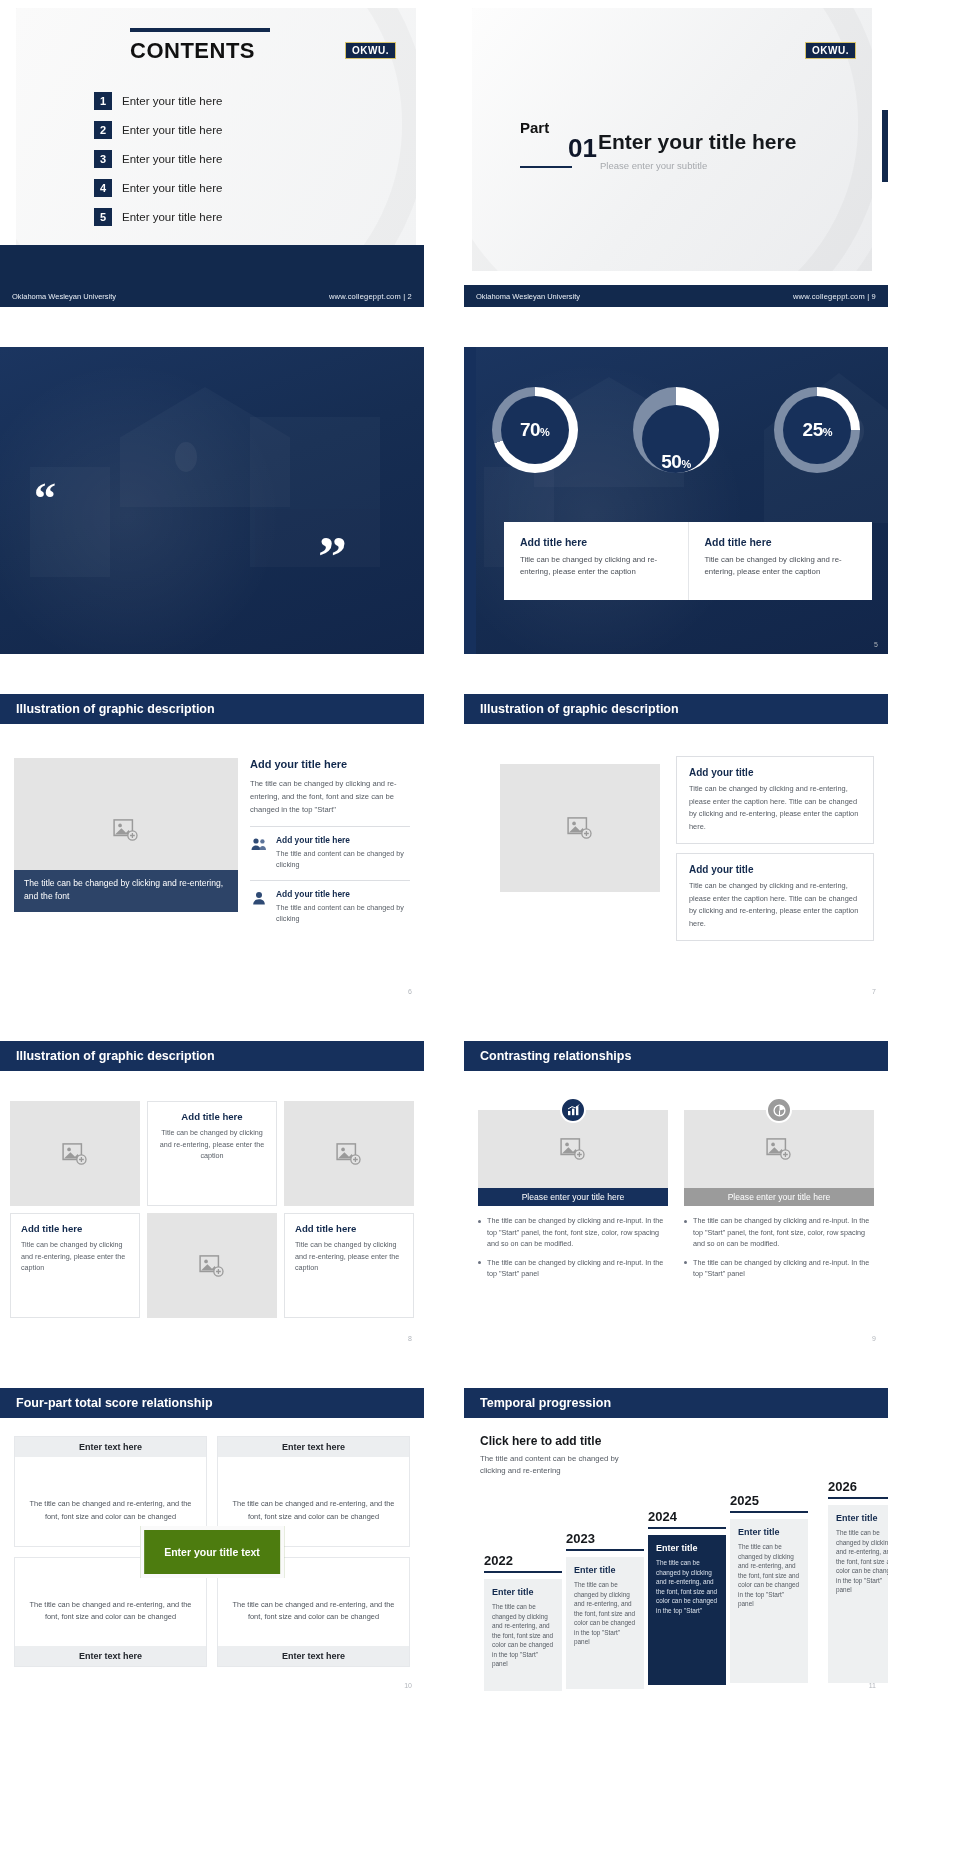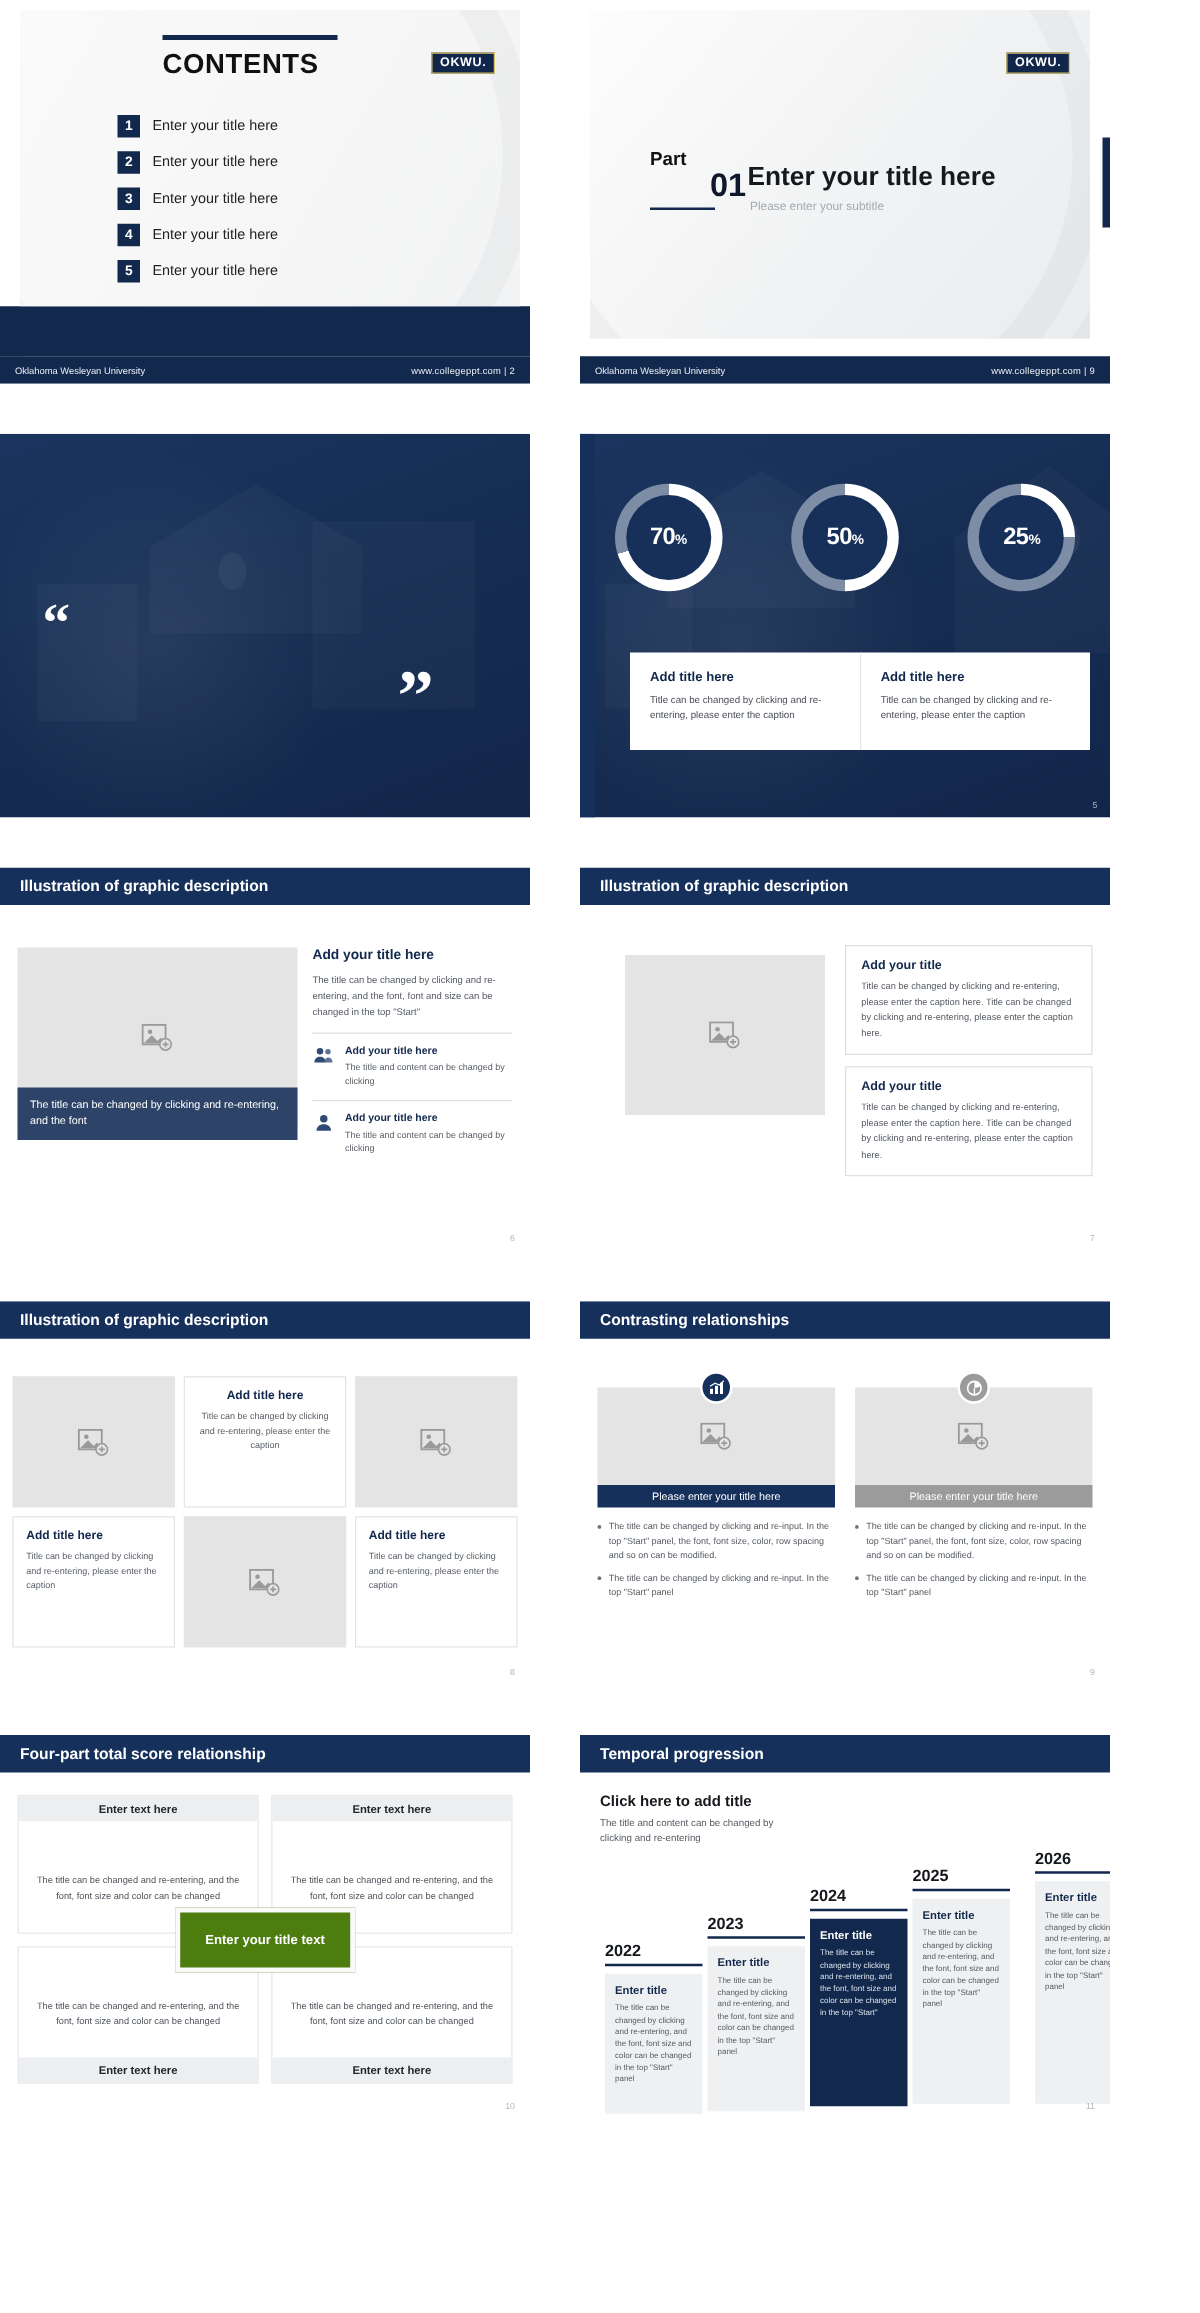--- a/index.html
+++ b/index.html
@@ -393,21 +393,21 @@
         <div class="ph" style="left:20px;top:120px;width:70px;height:100px;"></div>
       </div>
     </div>
     <div class="s4-left-strip"></div>
 
     <div class="donut-row" id="donutRow">
         <div class="donut" style="background: conic-gradient(rgb(255, 255, 255) 0deg, rgb(255, 255, 255) 252deg, rgb(125, 141, 166) 252deg, rgb(125, 141, 166) 360deg);">
           <div class="hole" style="background:#17305a"></div>
           <div class="pct">70<span class="sm">%</span></div>
         </div>
-        <div class="donut" style="background: conic-gradient(rgb(255, 255, 255) 0deg, rgb(255, 255, 255) 180deg, rgb(125, 141, 166) 180deg, rgb(125, 141, 166) 360deg);">
+        <div class="donut" style="background: conic-gradient(rgb(255, 255, 255) 0deg, rgb(255, 255, 255) 180deg, rgb(125, 141, 166) 180deg, rgb(125, 141, 166) 360deg); align-items: flex-end;">
           <div class="hole" style="background:#17305a"></div>
           <div class="pct">50<span class="sm">%</span></div>
         </div>
         <div class="donut" style="background: conic-gradient(rgb(255, 255, 255) 0deg, rgb(255, 255, 255) 90deg, rgb(125, 141, 166) 90deg, rgb(125, 141, 166) 360deg);">
           <div class="hole" style="background:#17305a"></div>
           <div class="pct">25<span class="sm">%</span></div>
         </div>
       </div>
 
     <div class="cards-white">

